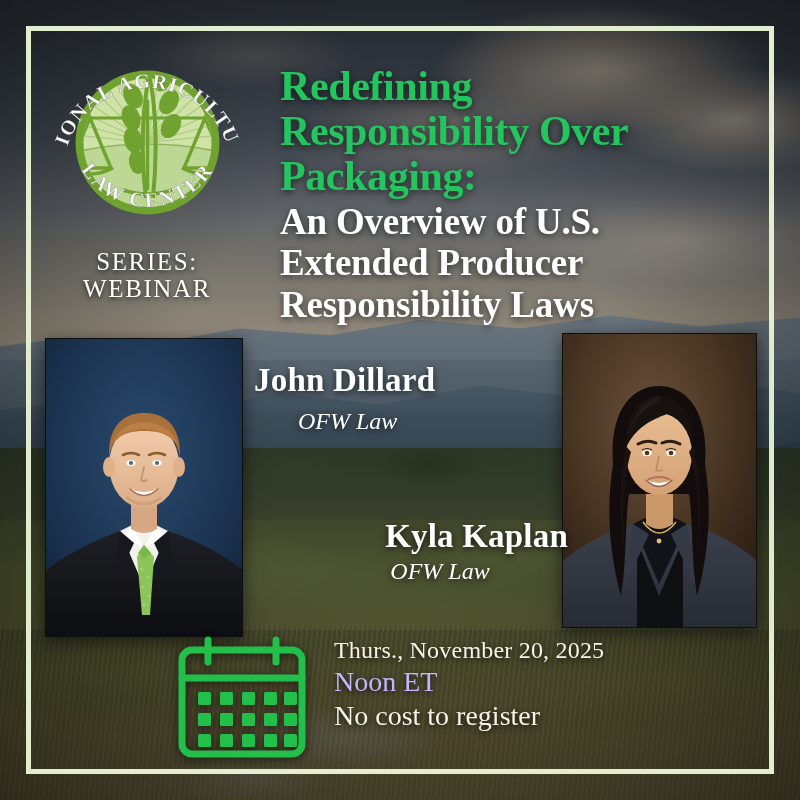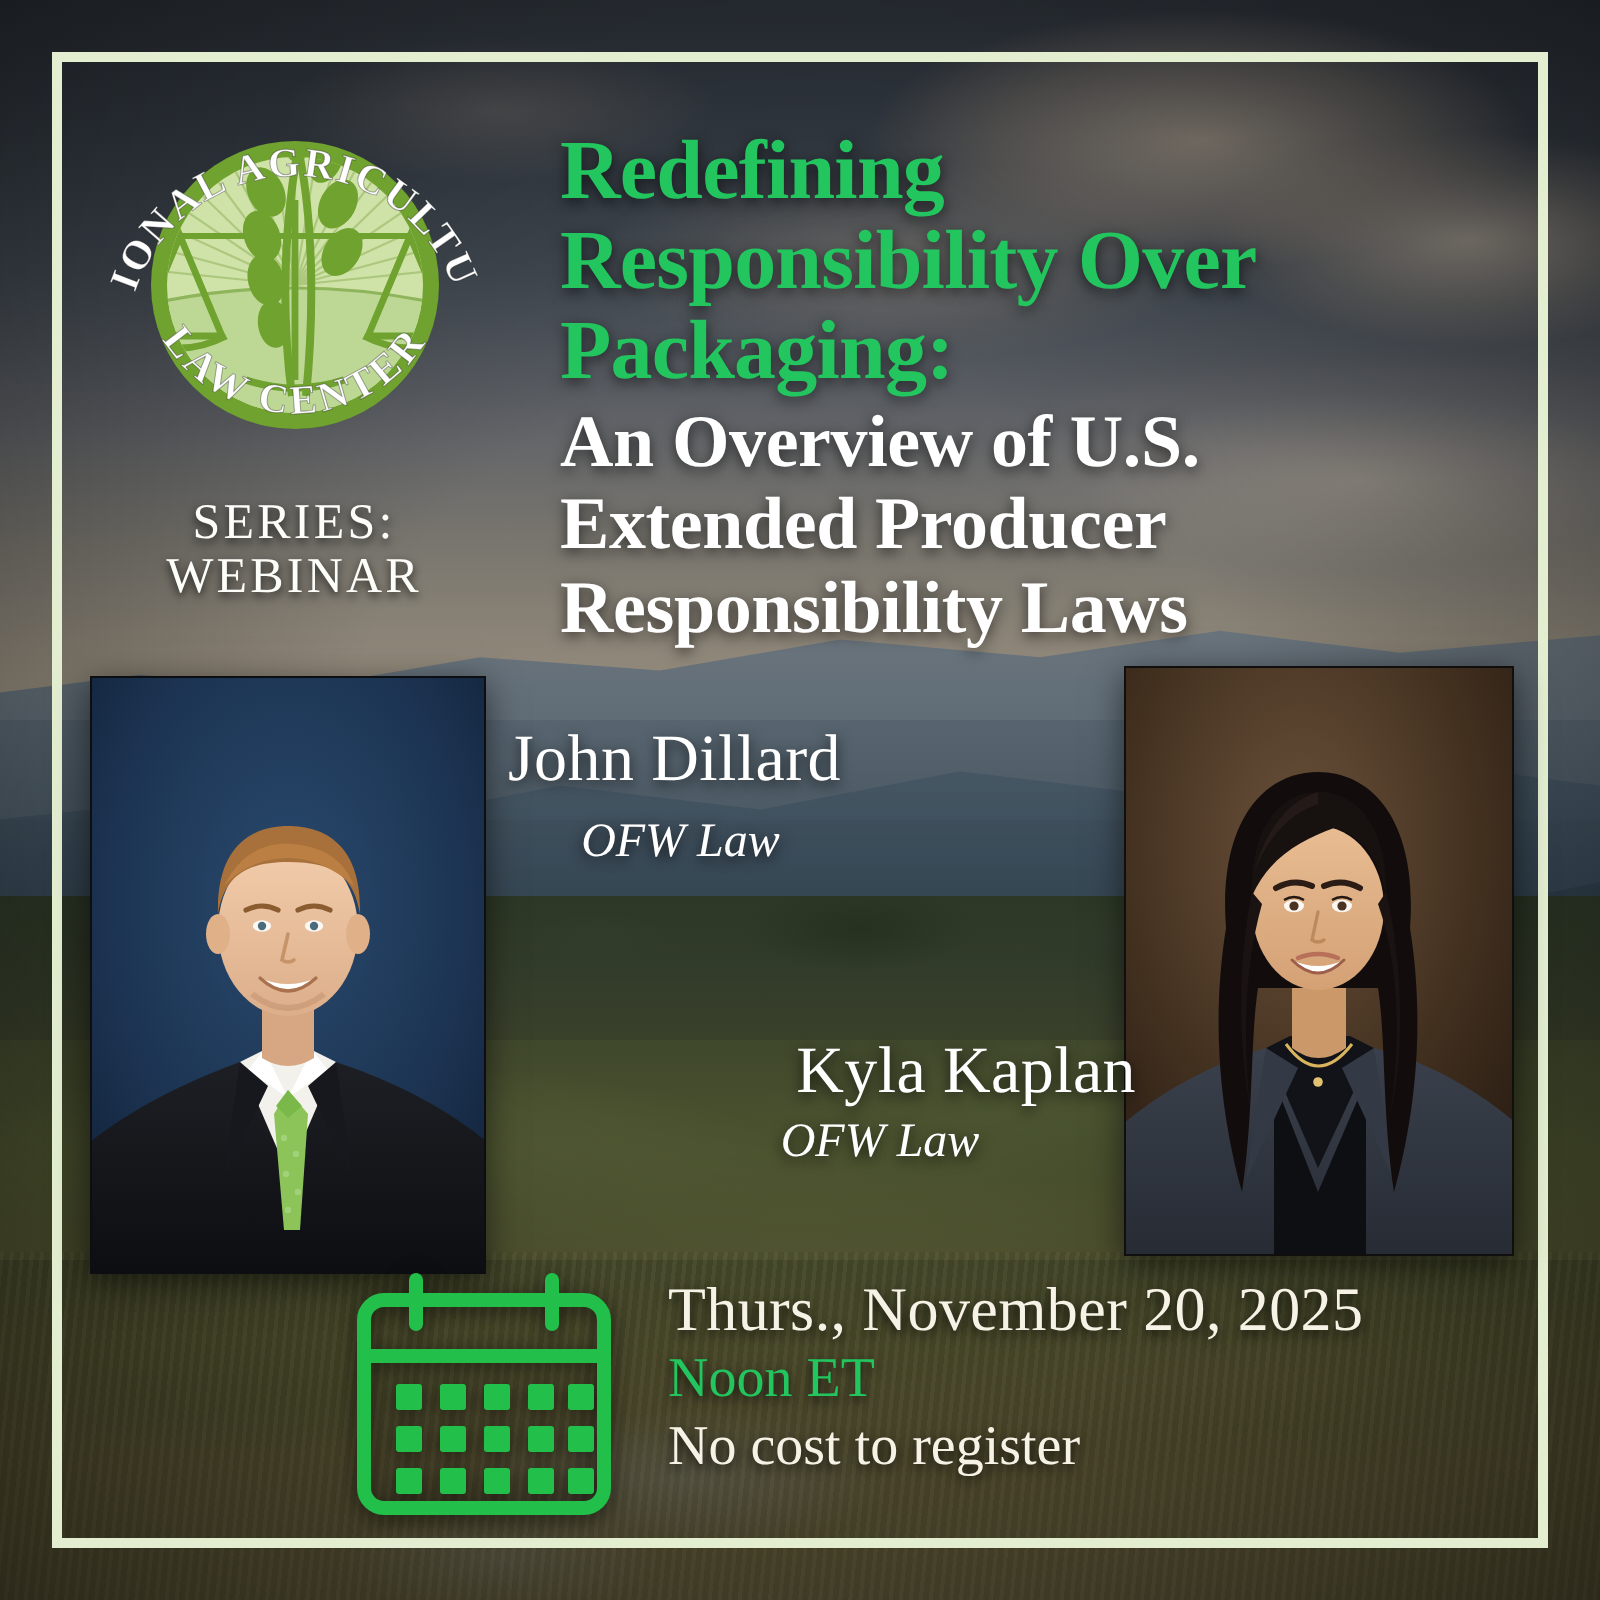--- a/index.html
+++ b/index.html
@@ -138,31 +138,31 @@
     border:1px solid rgba(10,10,12,.85);
     overflow:hidden;
     box-shadow:0 4px 16px rgba(0,0,0,.55);
   }
   .photo-left{left:45px;top:338px;width:196px;height:297px;background:#15253b;}
   .photo-right{left:562px;top:333px;width:193px;height:293px;background:#3a2a1d;}
   .ph{position:absolute;inset:0;}
 
   
   .speaker{position:absolute;text-shadow:0 2px 7px rgba(0,0,0,.72);}
-  .sp-name{color:#ffffff;font-size:33px;font-weight:normal;line-height:1.1;letter-spacing:.2px;}
+  .sp-name{color:#ffffff;font-size:33px;font-weight:bold;line-height:1.1;letter-spacing:.2px;}
   .sp-org{color:#ffffff;font-size:24px;font-style:italic;line-height:1.25;margin-top:8px;text-align:center;}
   .speaker-1{left:254px;top:362px;text-align:left;}
   .speaker-1 .sp-org{margin-left:6px;}
   .speaker-2{left:318px;top:518px;width:250px;text-align:right;}
   .speaker-2 .sp-org{margin-top:2px;margin-right:6px;}
 
   
   .details{position:absolute;left:334px;top:636px;text-shadow:0 2px 6px rgba(0,0,0,.78);}
-  .d-date{color:#f7f2e6;font-size:31px;line-height:1.2;letter-spacing:.2px;}
-  .d-time{color:#22c55e;font-size:28px;line-height:1.22;}
+  .d-date{color:#f7f2e6;font-size:24px;line-height:1.2;letter-spacing:.2px;}
+  .d-time{color:#c4b5fd;font-size:28px;line-height:1.22;}
   .d-cost{color:#f7f2e6;font-size:28px;line-height:1.22;font-family:Liberation Serif, serif;}
   .cal-wrap{position:absolute;left:172px;top:636px;width:140px;height:122px;}
   .cal{width:140px;height:122px;display:block;filter:drop-shadow(0 2px 5px rgba(0,0,0,.55));}
 </style>
 </head>
 <body>
 
 <div class="poster">
 
   <div class="bg">

